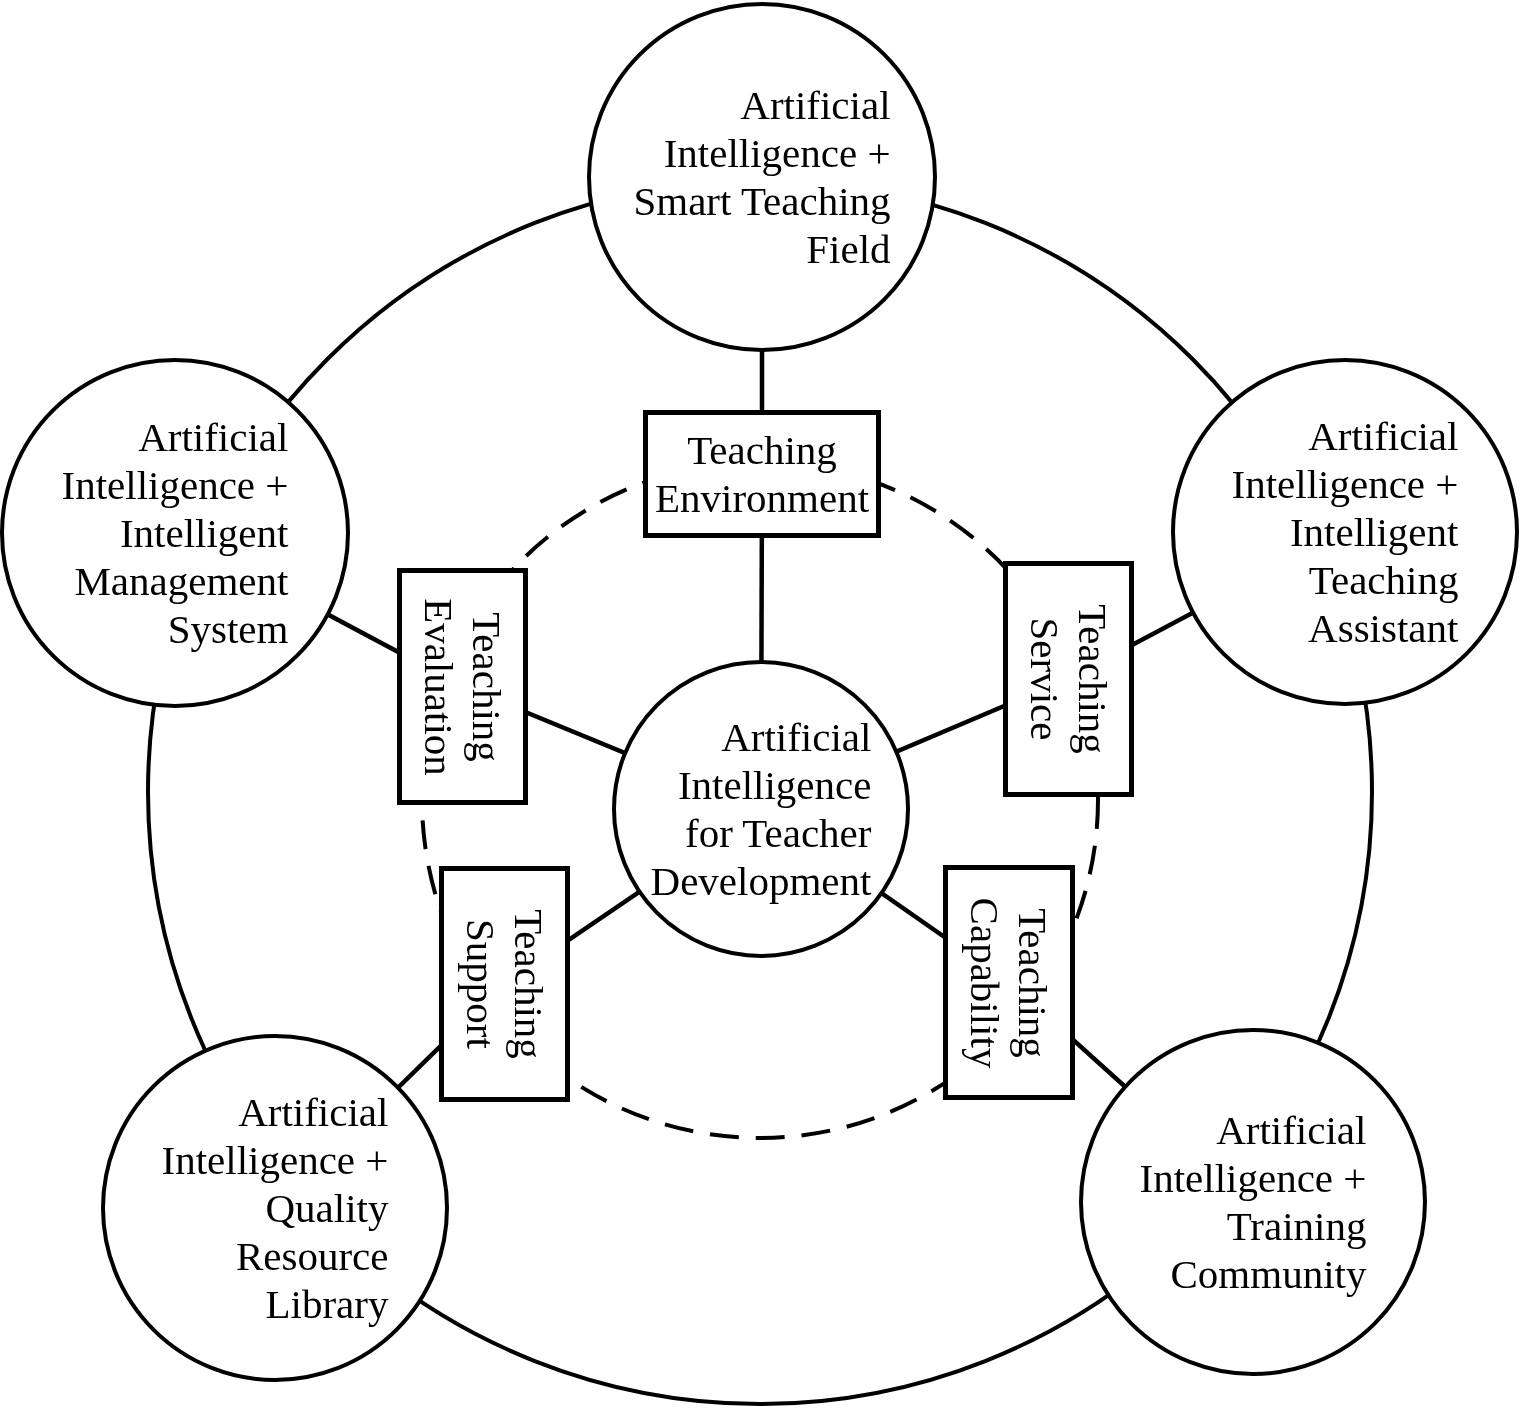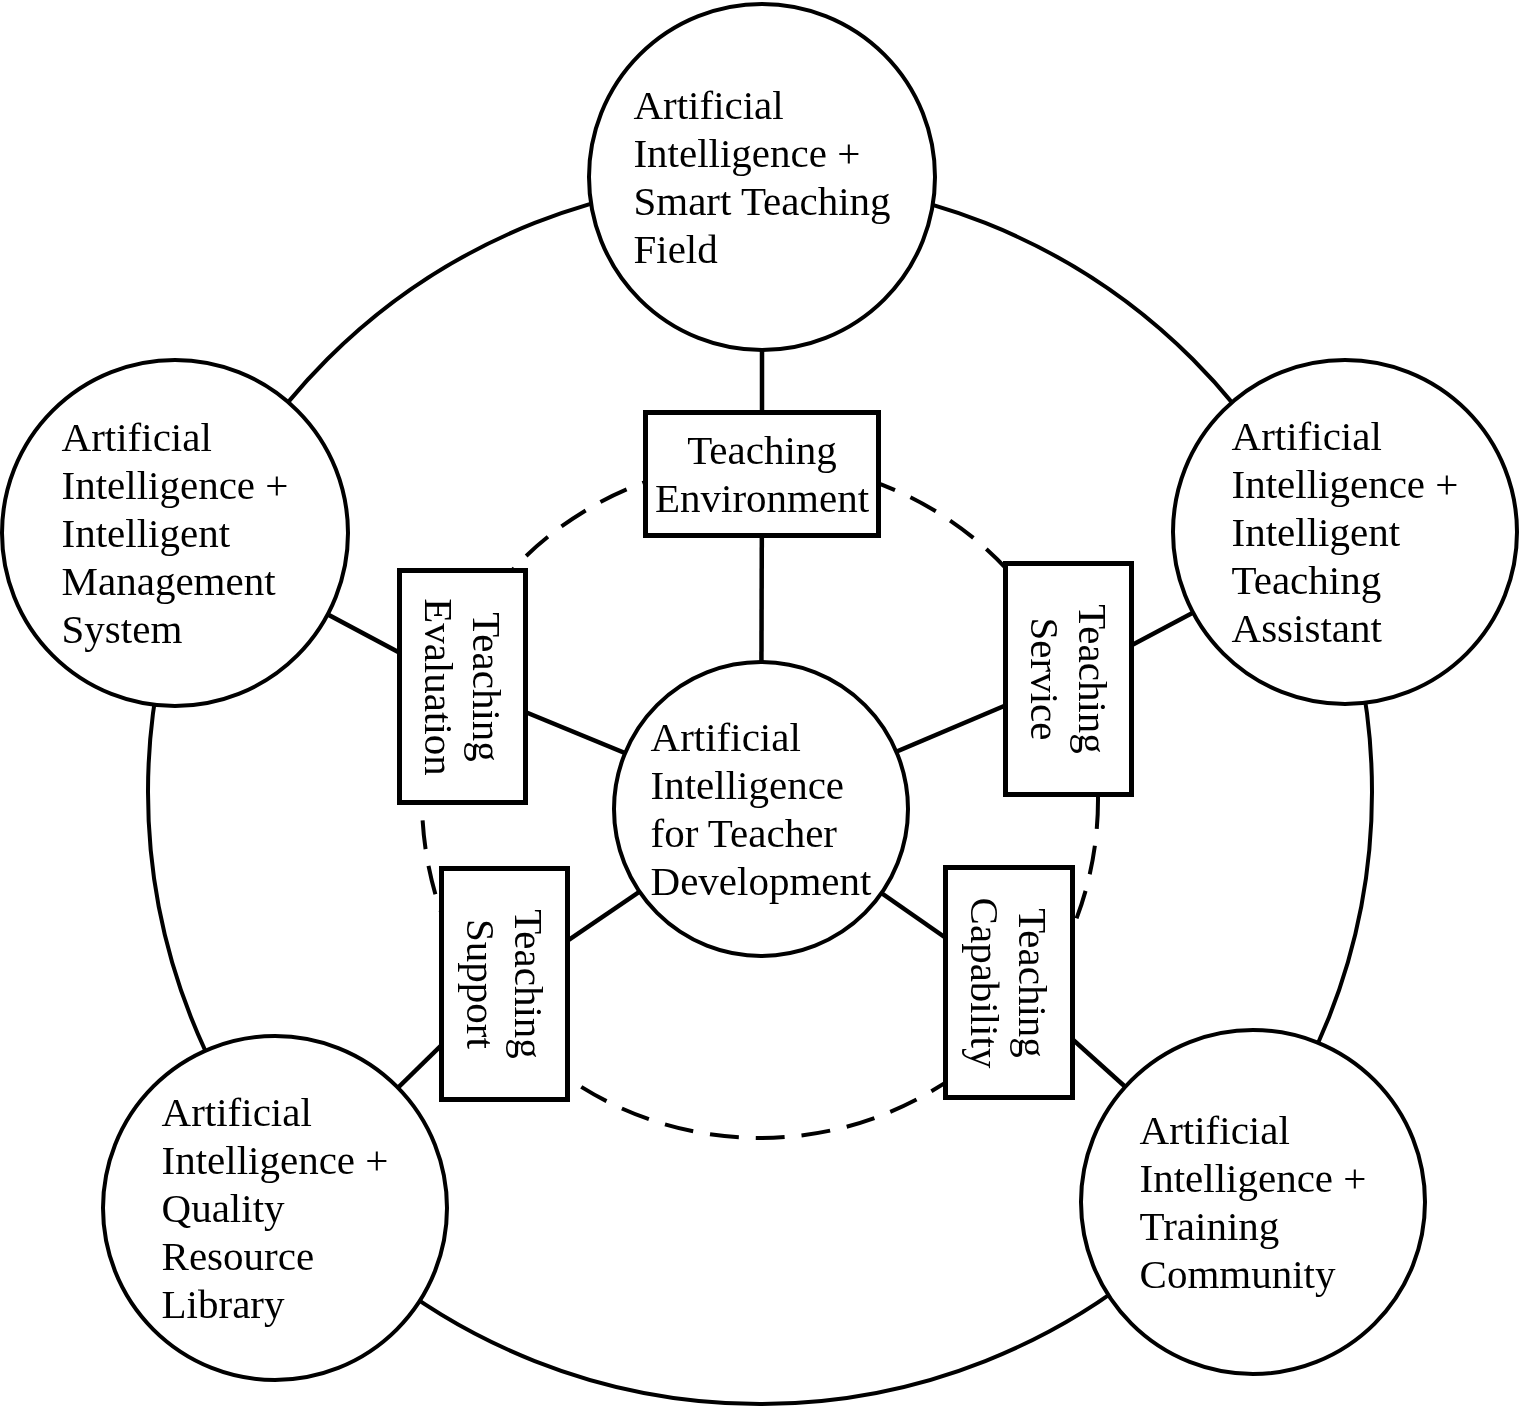--- a/index.html
+++ b/index.html
@@ -25,21 +25,21 @@
   }
   .node-circle {
     position: absolute;
     box-sizing: border-box;
     border: 4px solid #000000;
     border-radius: 50%;
     background: #ffffff;
     display: flex;
     align-items: center;
     justify-content: center;
-    text-align: left;
+    text-align: right;
   }
   .node-box {
     position: absolute;
     box-sizing: border-box;
     border: 5px solid #000000;
     background: #ffffff;
   }
   .node-box.hbox {
     display: flex;
     align-items: center;

